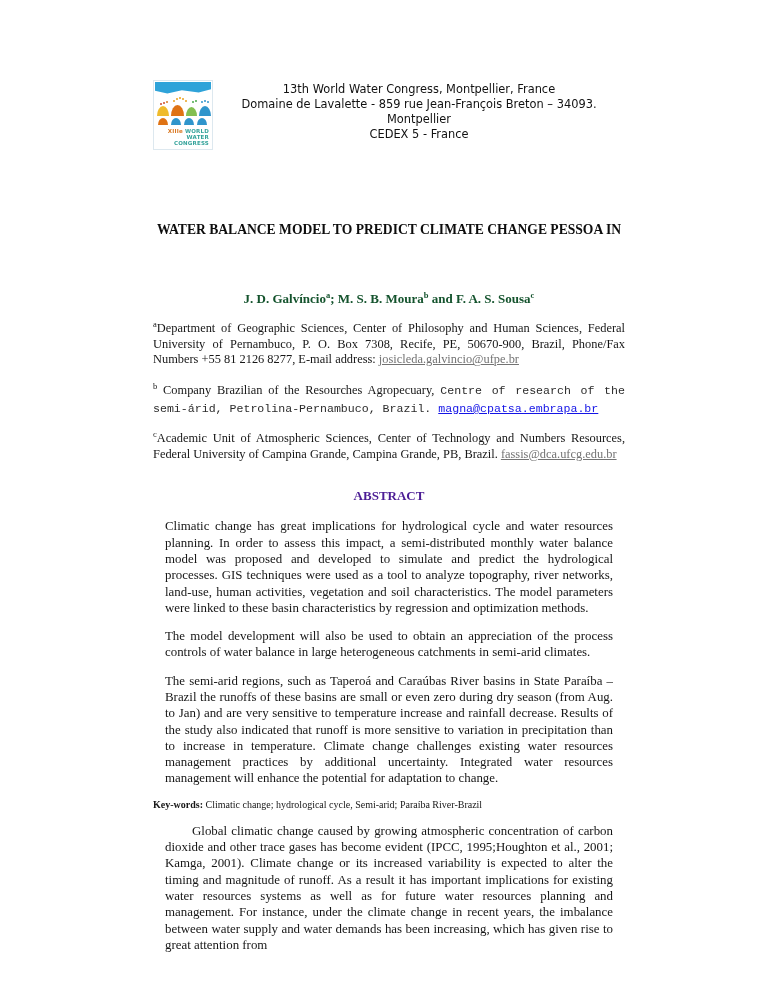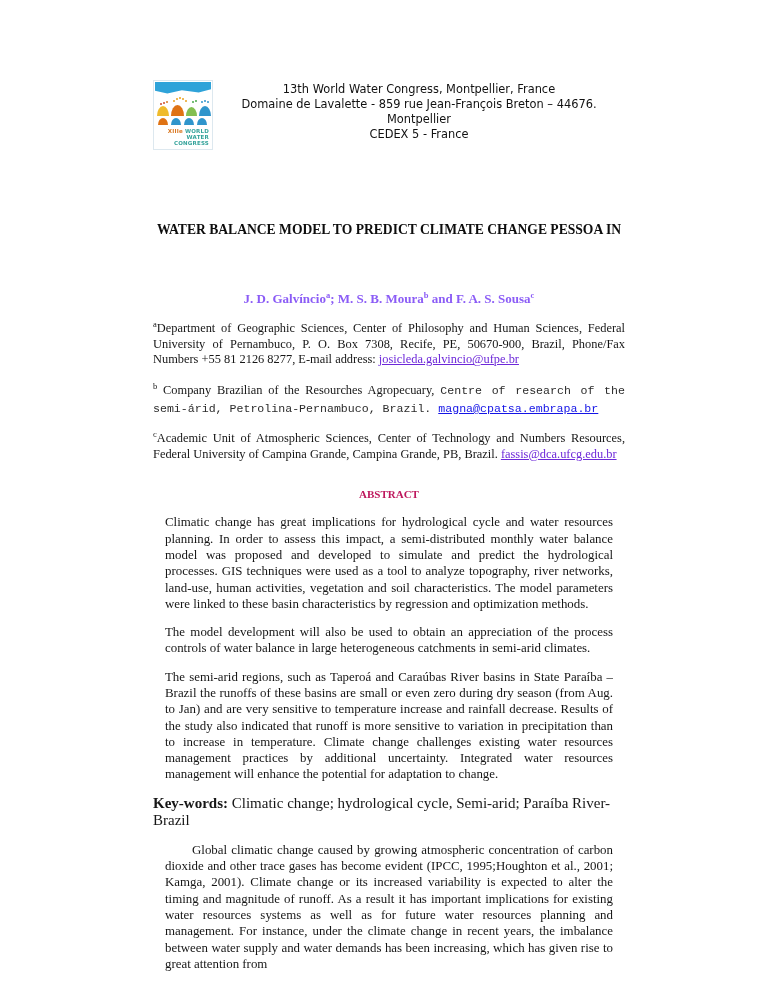--- a/index.html
+++ b/index.html
@@ -75,49 +75,49 @@
     text-align:center;
     font-size:13.6px; font-weight:bold;
     line-height:20px;
     white-space:pre-wrap;
     color:#0d0d0d;
   }
   .authors {
     margin-top:11px;
     text-align:center;
     font-size:13px; font-weight:bold;
-    color:#8b5cf6;
+    color:#14532d;
   }
   sup.aff { font-size:8.5px; line-height:0; vertical-align:super; }
 
   
   .affil {
     margin:14px 0 0;
     font-size:12.4px; line-height:15.7px;
     text-align:justify;
   }
   .affil-b { line-height:16.4px; }
   .mono { font-family:"Liberation Mono", monospace; font-size:11.6px; color:#2b2b2b; }
-  a.link { color:#6d28d9; text-decoration:underline; cursor:pointer; }
+  a.link { color:#737373; text-decoration:underline; cursor:pointer; }
   a.link.mono { color:#1414e6; }
 
   
   .abstract-heading {
     margin:26px 0 0;
     text-align:center;
-    font-size:11px; font-weight:bold;
-    color:#be185d;
+    font-size:13px; font-weight:bold;
+    color:#4c1d95;
   }
   .body-text {
     margin:12px;
     font-size:12.9px; line-height:16.3px;
     text-align:justify;
   }
   .first-abs { margin-top:14px; }
-  .keywords { margin:0 0 0; font-size:15px; }
+  .keywords { margin:0 0 0; font-size:10px; }
   .keywords b { font-weight:bold; }
   .section-heading {
     margin:15px 0 0 27px;
     font-size:13px; font-weight:bold;
     color:#0d0d0d;
   }
   .section-heading .num { margin-right:13px; }
   .indent { text-indent:27px; margin-top:13px; }
 </style>
 </head>
@@ -142,21 +142,21 @@
           <span class="arch s-blue"></span>
       </div>
       <div class="logo-text">
         <span class="lt-orange">XIIIe</span>
         <span class="lt-teal">WORLD WATER</span><br>
         <span class="lt-teal">CONGRESS</span>
       </div>
     </div>
     <div class="header-text">
       <div>13th World Water Congress, Montpellier, France</div>
-      <div>Domaine de Lavalette - 859 rue Jean-François Breton – 44676. Montpellier</div>
+      <div>Domaine de Lavalette - 859 rue Jean-François Breton – 34093. Montpellier</div>
       <div>CEDEX 5 - France</div>
     </div>
   </div>
 
   <h1 class="title">
     <div>WATER BALANCE MODEL TO PREDICT CLIMATE CHANGE PESSOA IN</div>
   </h1>
 
   <div class="authors">
     <span>J. D. Galvíncio</span><sup class="aff">a</sup><span>; </span><span>M. S. B. Moura</span><sup class="aff">b</sup><span> and </span><span>F. A. S. Sousa</span><sup class="aff">c</sup>

